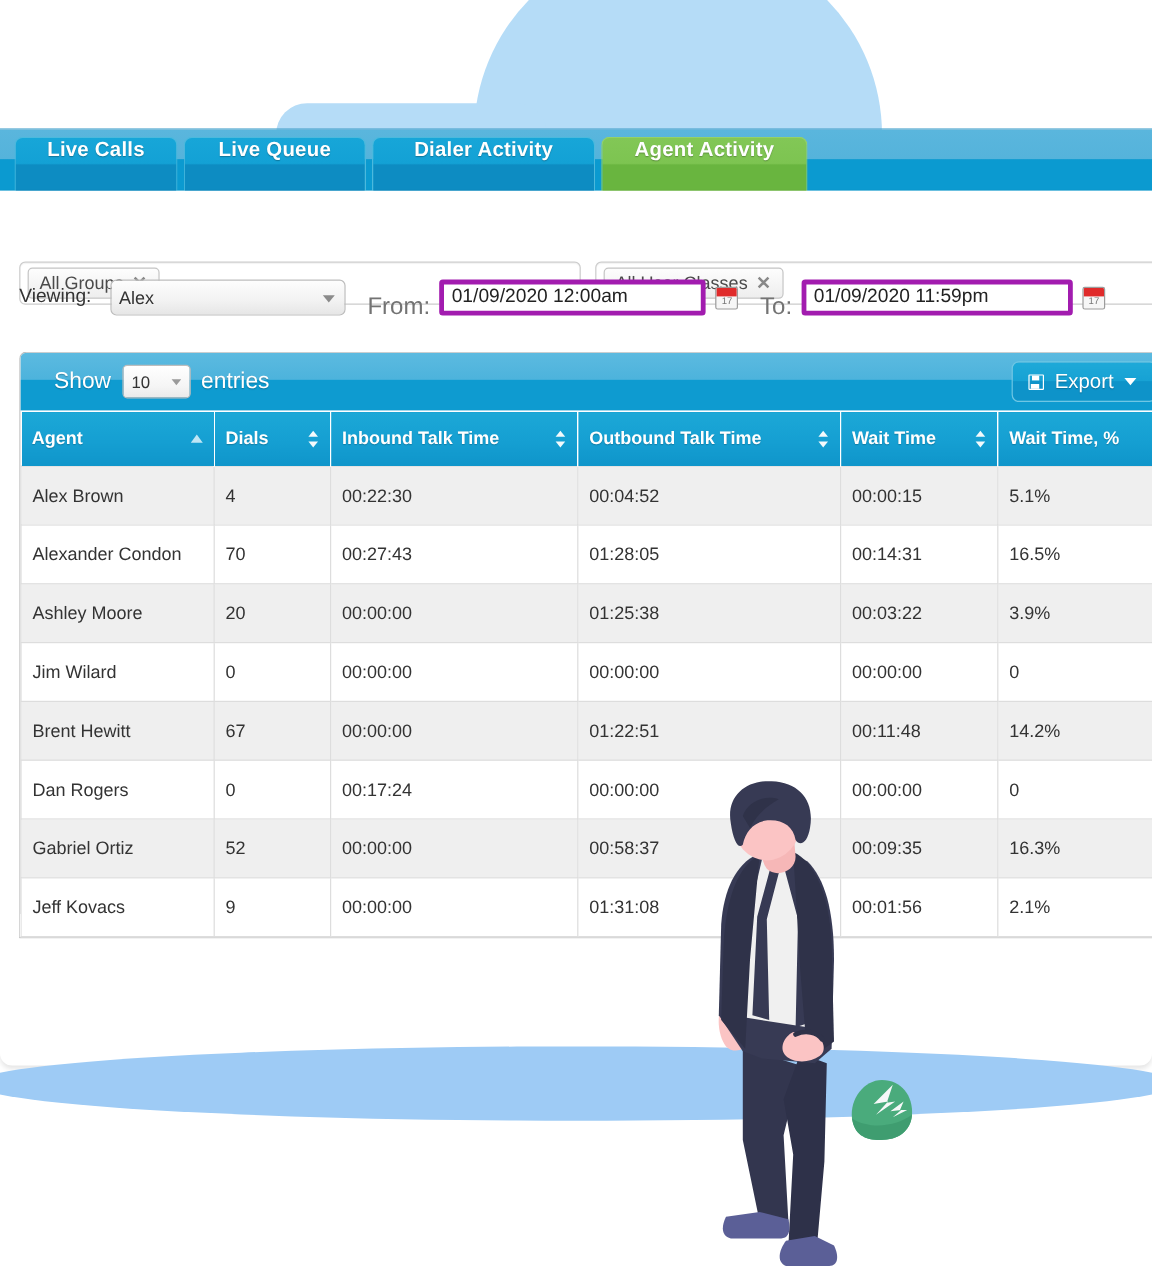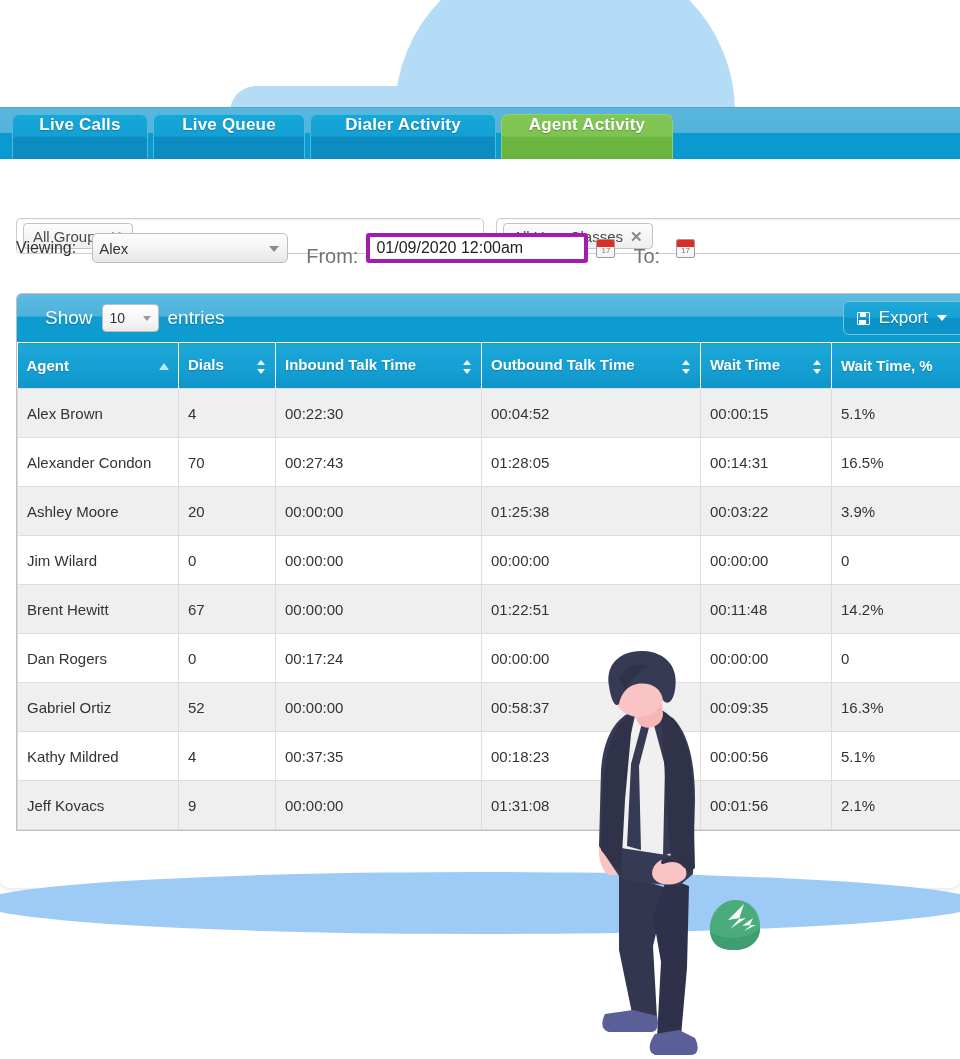--- a/index.html
+++ b/index.html
@@ -405,20 +405,21 @@
     <div class="viewrow">
       <span class="lbl">Viewing:</span>
       <div class="sel">
         <span>Alex</span>
         <span class="caret"></span>
       </div>
       <span class="dlbl">From:</span>
       <input class="dtinput" id="from-input" type="text" value="01/09/2020 12:00am" style="">
       <span class="cal"></span>
       <span class="dlbl">To:</span>
+      <input class="dtinput" id="to-input" type="text" value="01/09/2020 11:59pm" style="">
       <span class="cal"></span>
     </div>
 
     <div class="dt-wrap">
 
       <div class="dt-toolbar">
         <span class="show-lbl">Show</span>
         <div class="len-sel">
           <span>10</span>
           <span class="caret"></span>
@@ -518,28 +519,20 @@
             </tr>
             <tr>
               <td>Gabriel Ortiz</td>
               <td>52</td>
               <td>00:00:00</td>
               <td>00:58:37</td>
               <td>00:09:35</td>
               <td>16.3%</td>
             </tr>
             <tr>
-              <td>Kathy Mildred</td>
-              <td>4</td>
-              <td>00:37:35</td>
-              <td>00:18:23</td>
-              <td>00:00:56</td>
-              <td>5.1%</td>
-            </tr>
-            <tr>
               <td>Jeff Kovacs</td>
               <td>9</td>
               <td>00:00:00</td>
               <td>01:31:08</td>
               <td>00:01:56</td>
               <td>2.1%</td>
             </tr>
           </tbody>
       </table>
     </div>

